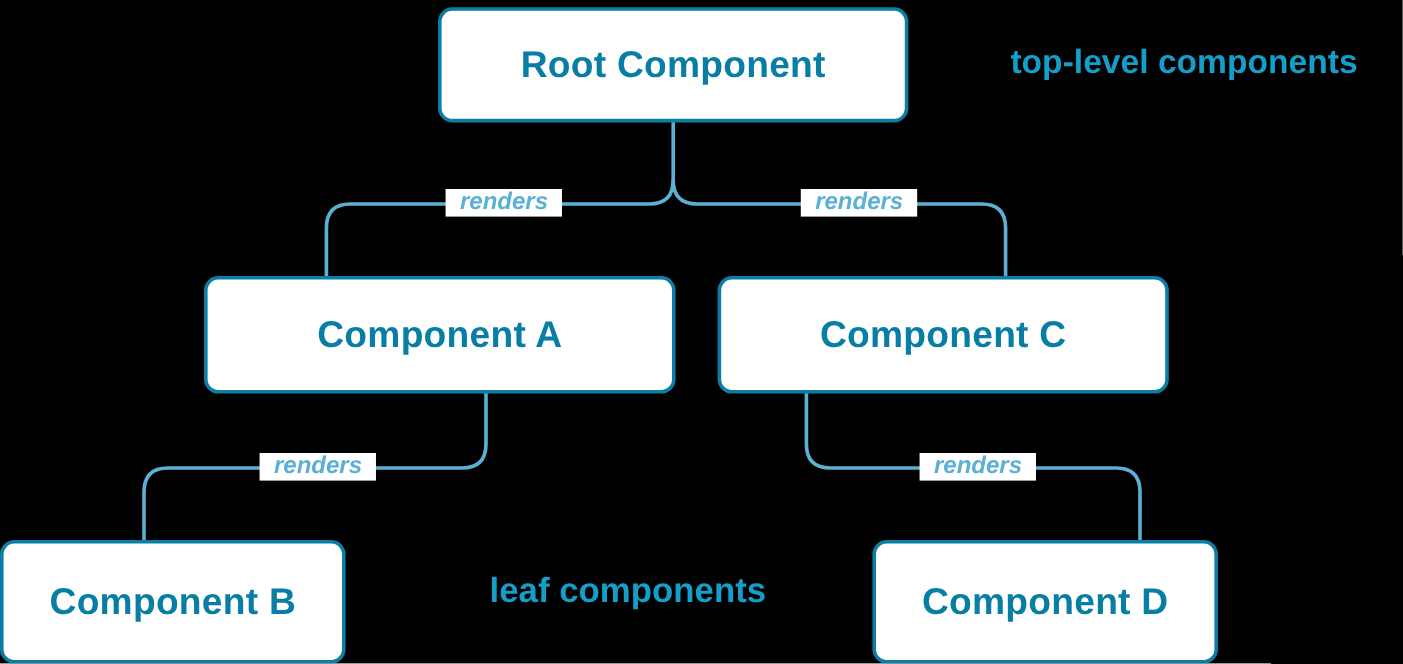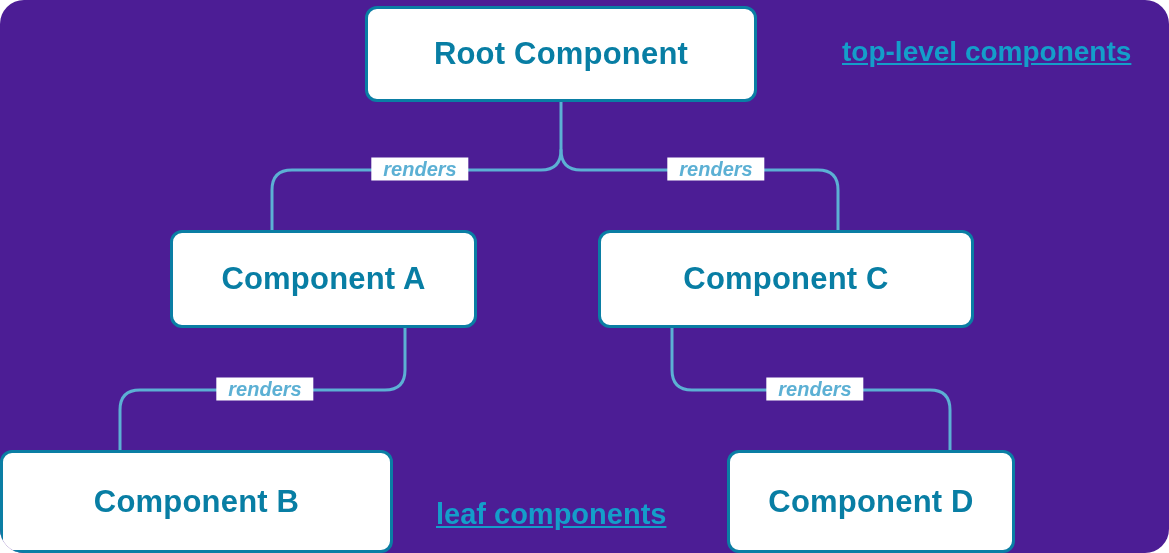--- a/index.html
+++ b/index.html
@@ -39,23 +39,23 @@
     border-radius: 12px;
     display: flex;
     align-items: center;
     justify-content: center;
     color: var(--node-text);
     font-size: 31px;
     font-weight: 600;
     letter-spacing: 0.2px;
   }
   .node-root { left: 365px; top: 6px;   width: 392px; height: 96px;  }
-  .node-a    { left: 170px; top: 230px; width: 307px; height: 98px;  }
+  .node-a    { left: 170px; top: 230px; width: 393px; height: 98px;  }
   .node-c    { left: 598px; top: 230px; width: 376px; height: 98px;  }
-  .node-b    { left: 0px;   top: 450px; width: 393px; height: 103px; }
+  .node-b    { left: 0px;   top: 450px; width: 288px; height: 103px; }
   .node-d    { left: 727px; top: 450px; width: 288px; height: 103px; }
   .edge-label {
     position: absolute;
     transform: translate(-50%, -50%);
     background: #ffffff;
     padding: 0 12px;
     color: var(--edge-label);
     font-size: 20px;
     font-weight: 600;
     white-space: nowrap;
@@ -63,29 +63,28 @@
   }
   .edge-label-1 { left: 420px; top: 169px; }
   .edge-label-2 { left: 716px; top: 169px; }
   .edge-label-3 { left: 265px; top: 389px; }
   .edge-label-4 { left: 815px; top: 389px; }
   .annotation {
     position: absolute;
     color: var(--annotation);
     font-weight: 700;
     white-space: nowrap;
-    text-decoration: underline;
   }
   .annotation-top  { left: 842px; top: 36px;  font-size: 28px; }
-  .annotation-leaf { left: 408px; top: 498px; font-size: 29px; margin-left: 28px; }
+  .annotation-leaf { left: 408px; top: 477px; font-size: 29px; }
 </style>
 </head>
 <body>
 
-<div id="stage" style="--node-border: #0a7ea4; --node-text: #087ea4; --edge-color: #5cb0d4; --edge-label: #5cb0d4; --annotation: #149eca; background: #4c1d95; border-radius: 24px;">
+<div id="stage" style="--node-border: #0a7ea4; --node-text: #087ea4; --edge-color: #5cb0d4; --edge-label: #5cb0d4; --annotation: #149eca; background: #000000;">
 
   <svg id="connectors" viewBox="0 0 1169 553" xmlns="http://www.w3.org/2000/svg" aria-hidden="true">
 
     <path d="M 561 102 L 561 150 Q 561 170 541 170 L 292 170 Q 272 170 272 190 L 272 230"></path>
 
     <path d="M 561 150 Q 561 170 581 170 L 818 170 Q 838 170 838 190 L 838 230"></path>
 
     <path d="M 405 328 L 405 370 Q 405 390 385 390 L 140 390 Q 120 390 120 410 L 120 450"></path>
 
     <path d="M 672 328 L 672 370 Q 672 390 692 390 L 930 390 Q 950 390 950 410 L 950 450"></path>

